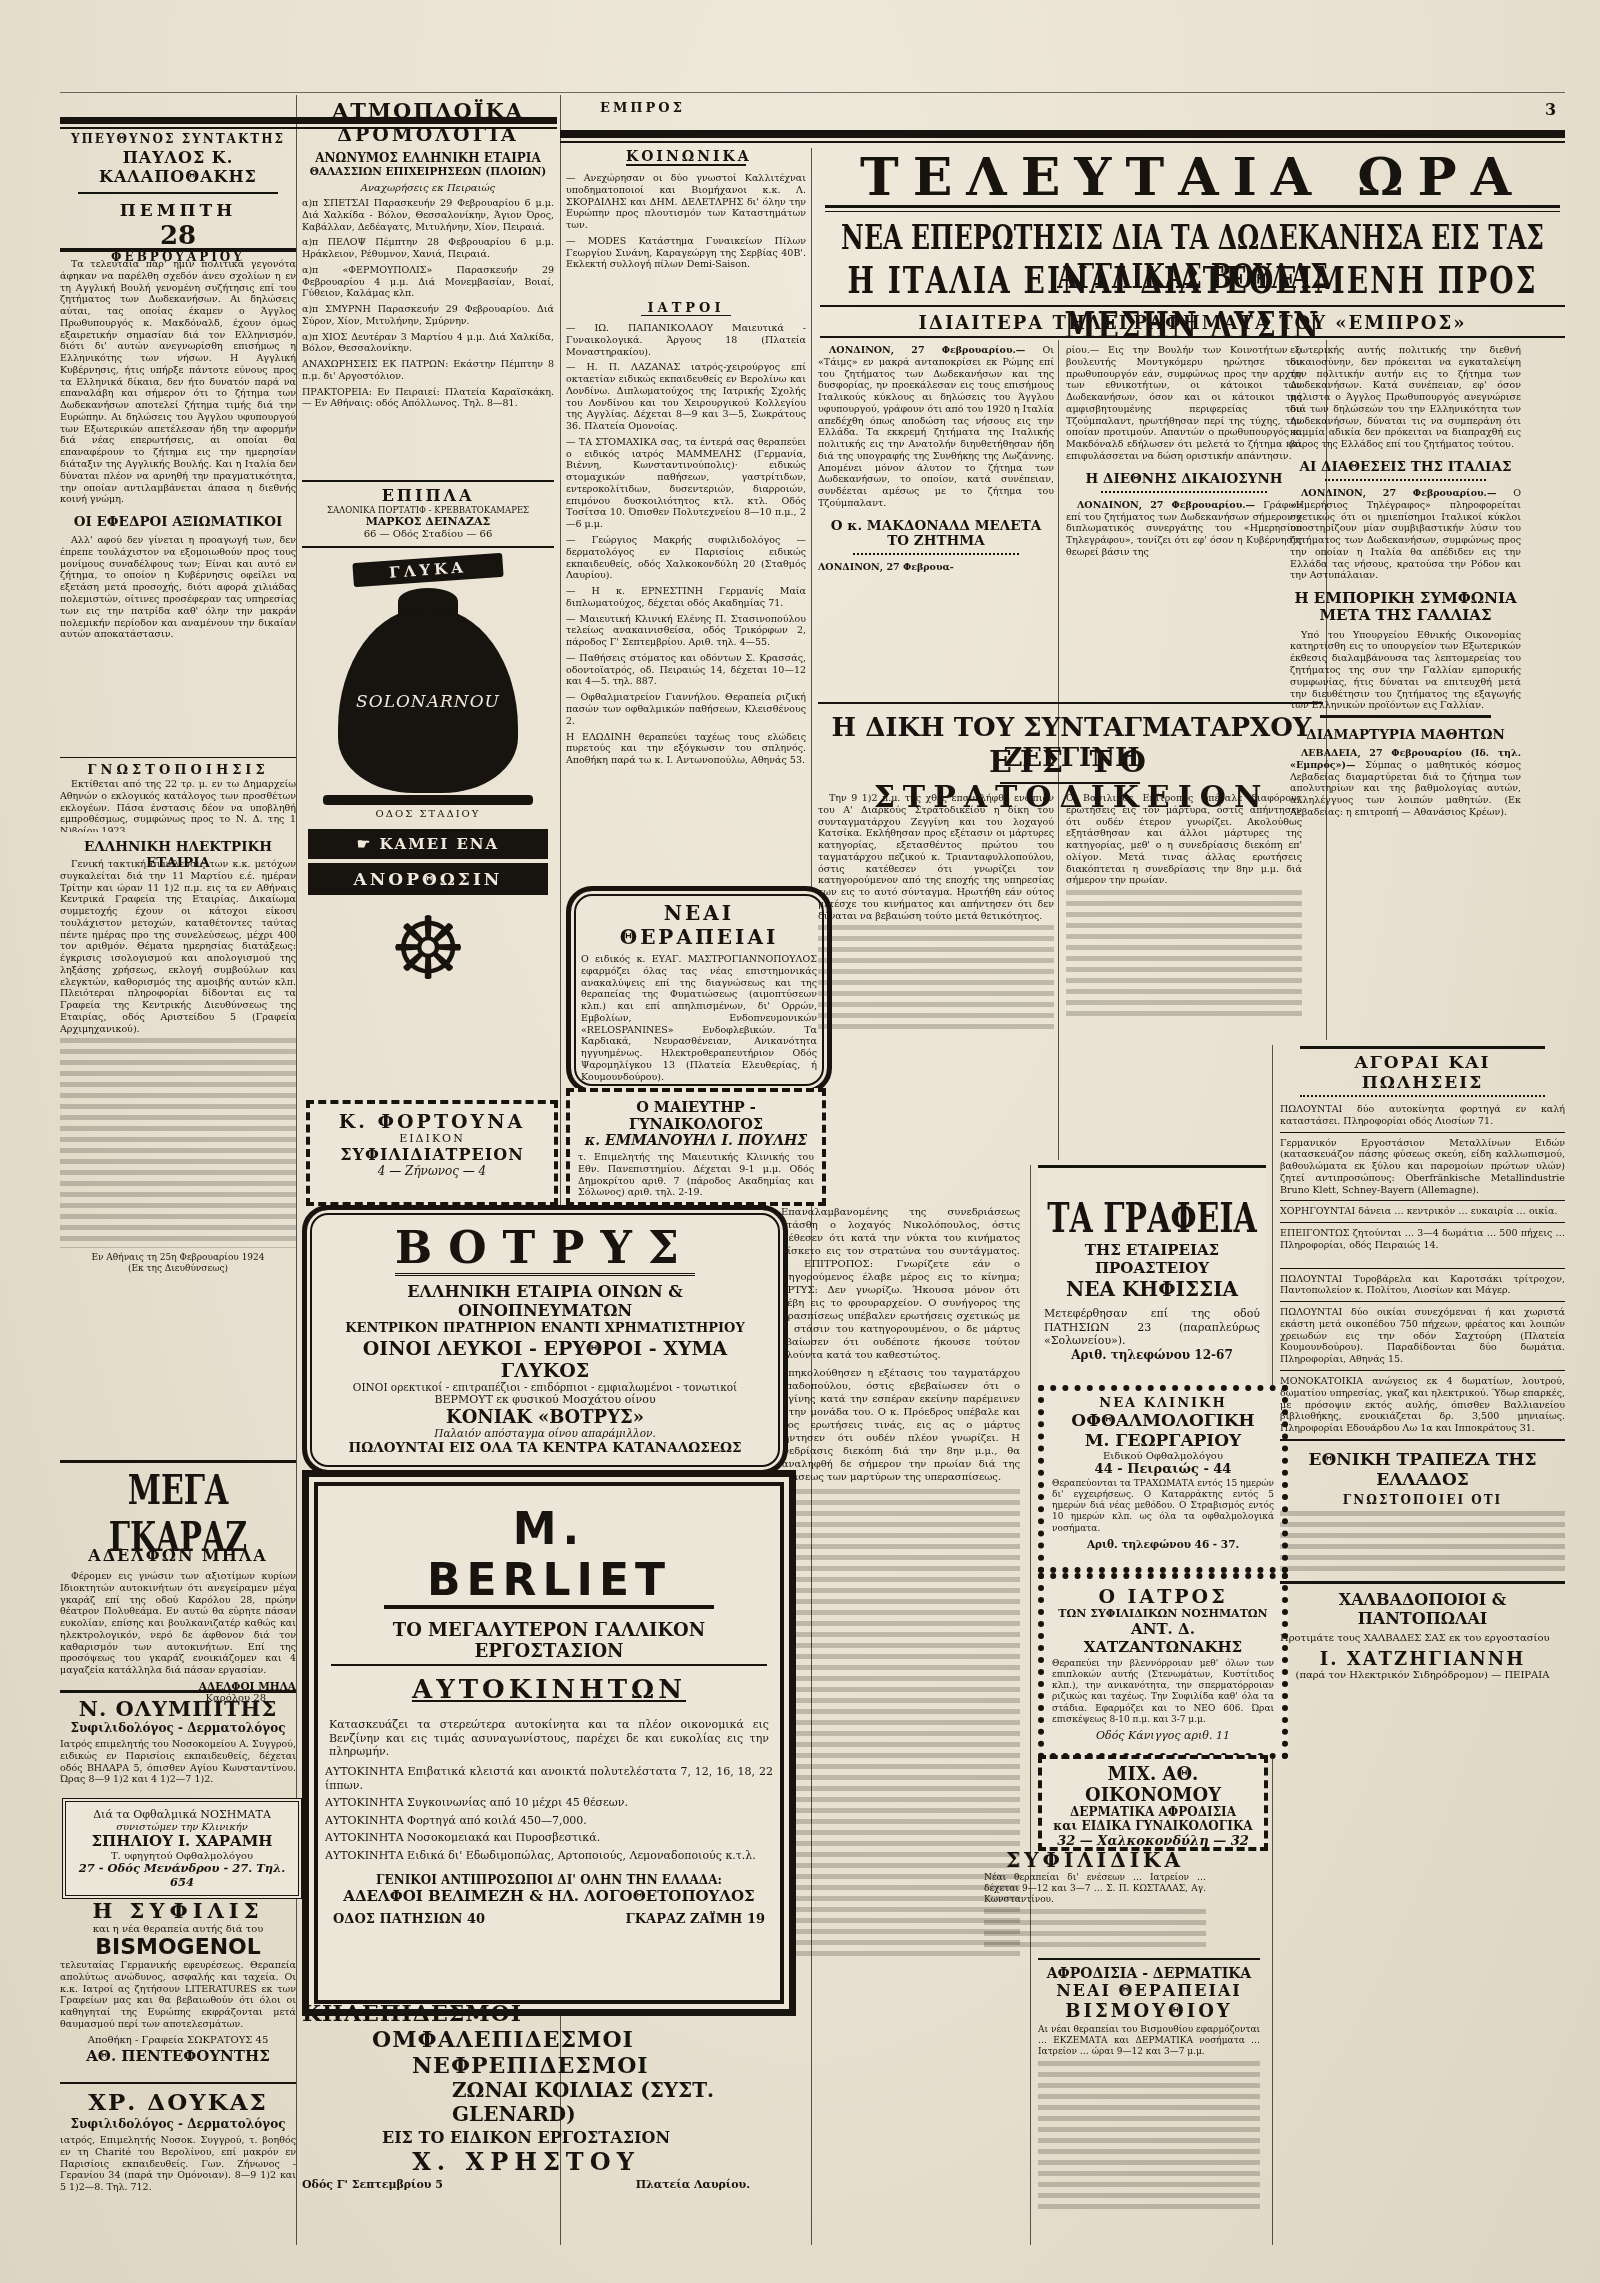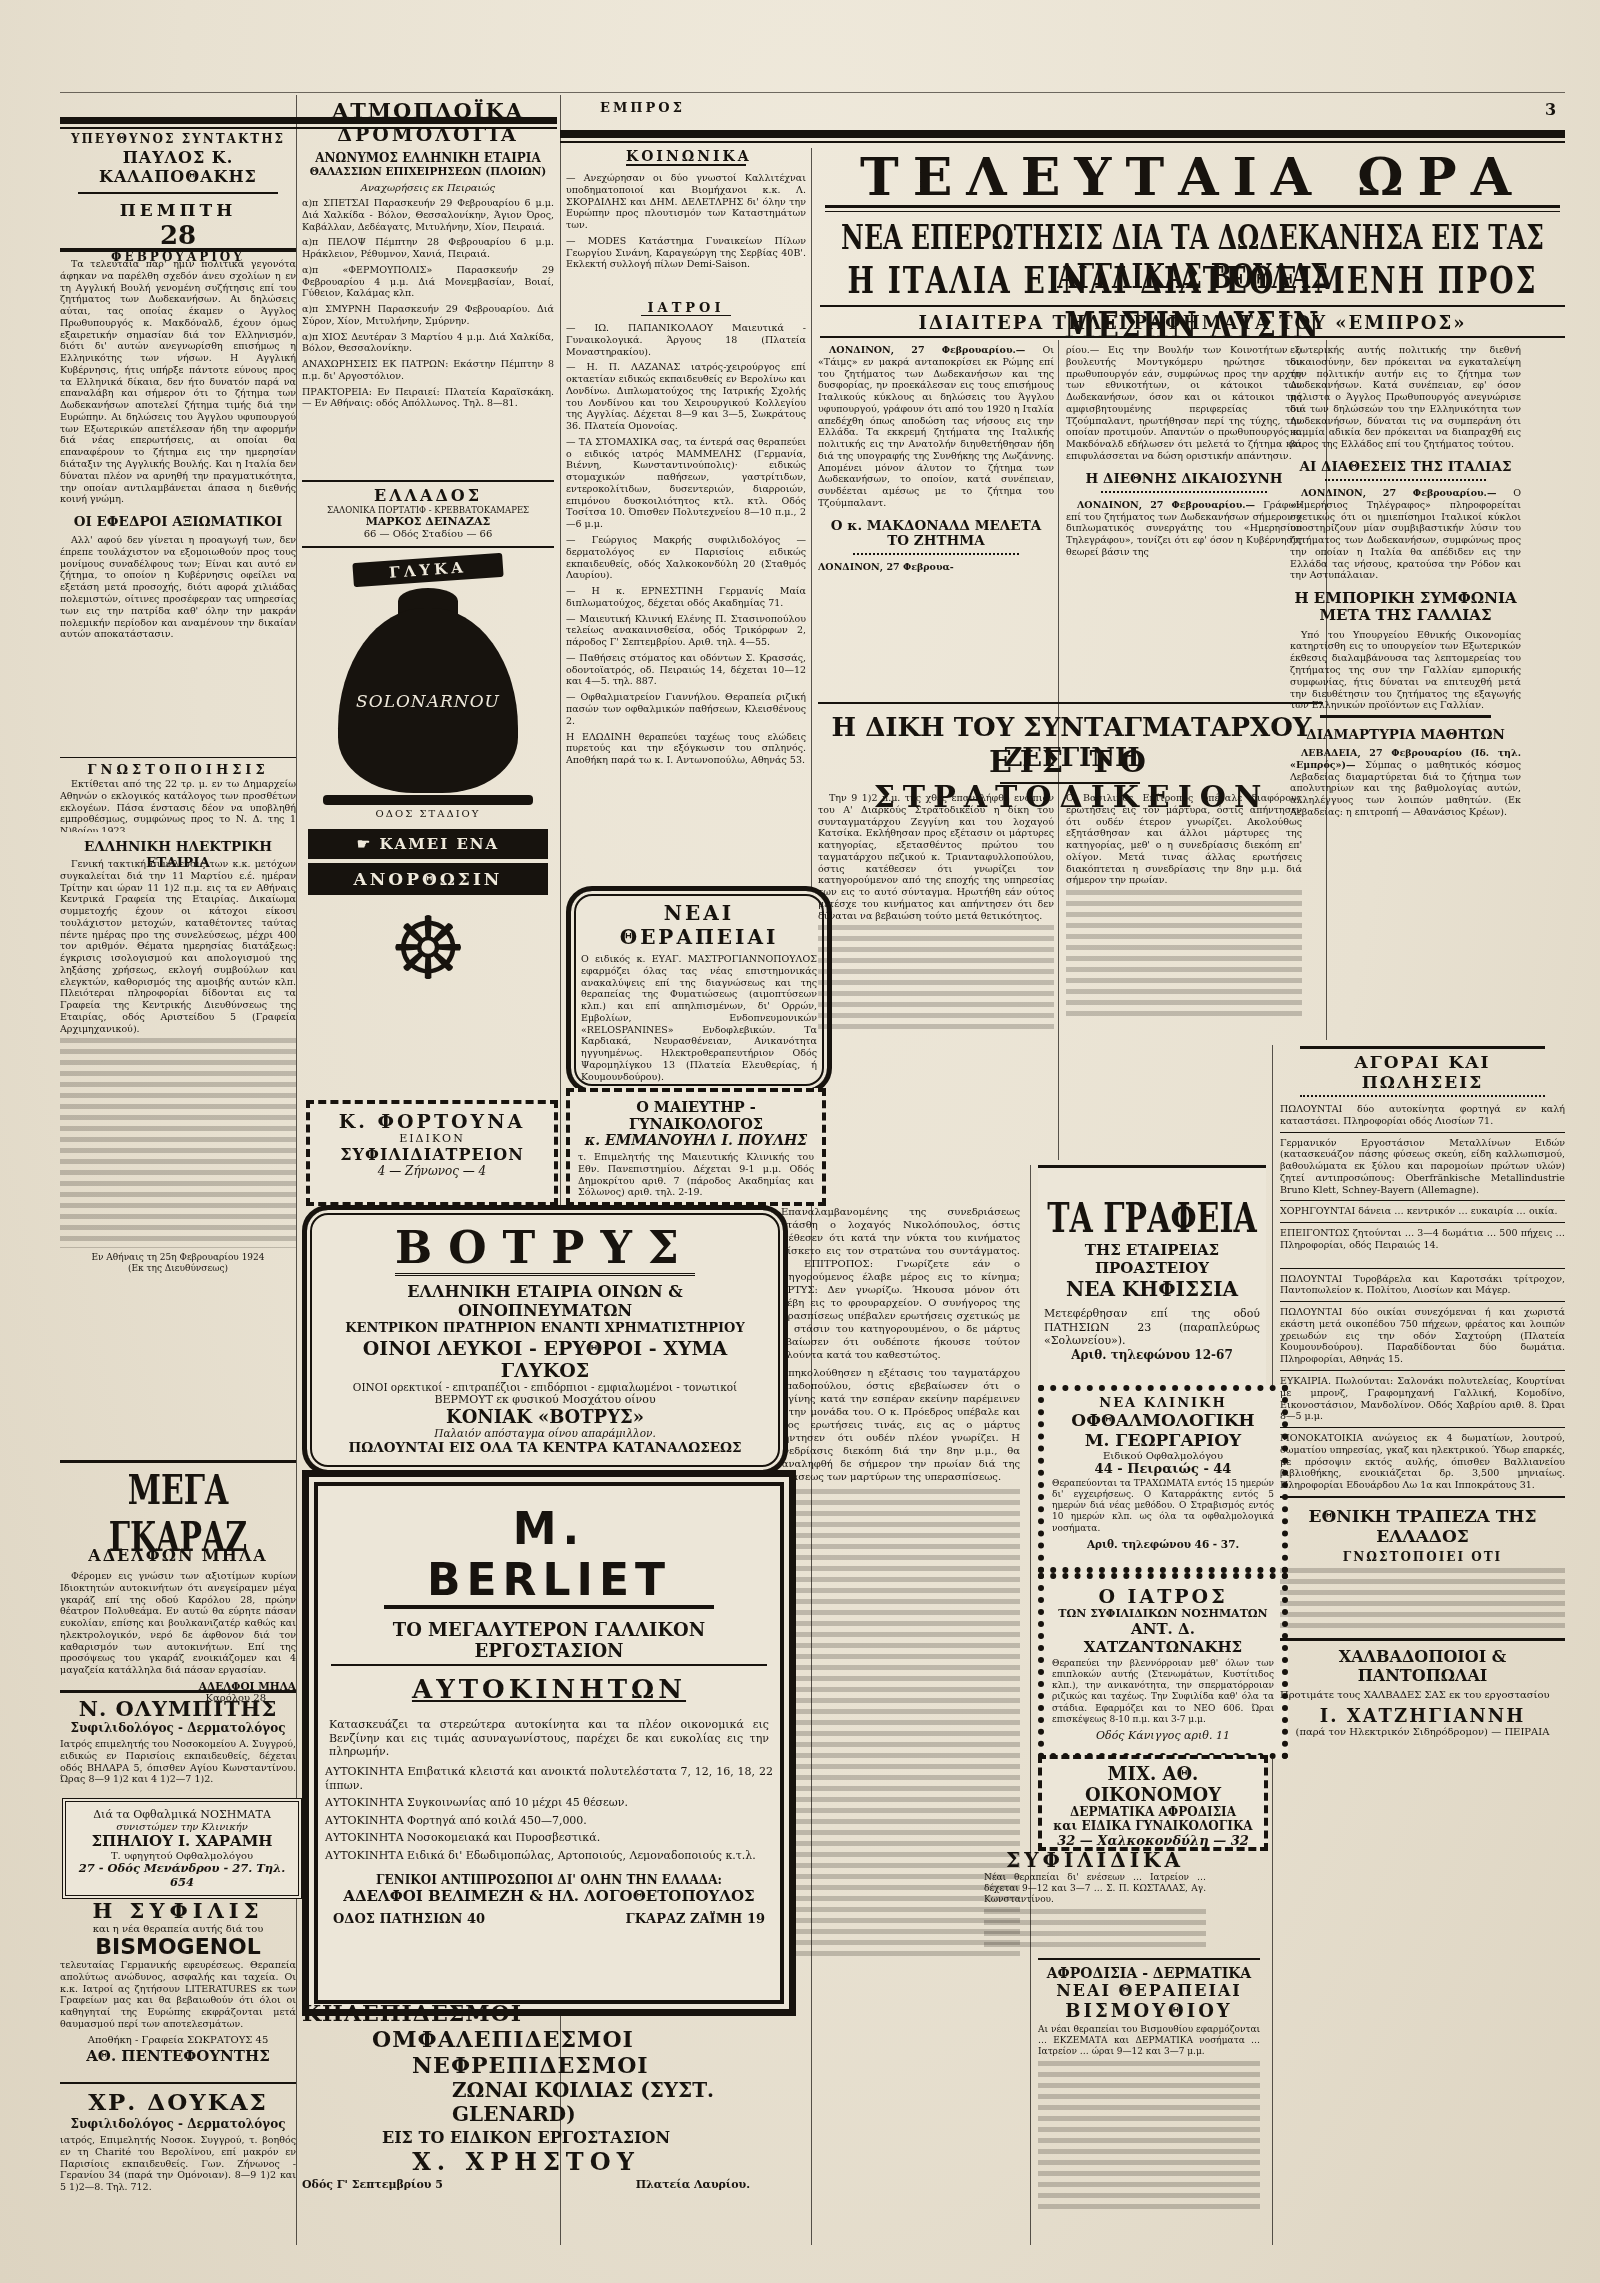--- a/index.html
+++ b/index.html
@@ -133,21 +133,21 @@
     <p class="t noind">α)π ΠΕΛΟΨ Πέμπτην 28 Φεβρουαρίου 6 μ.μ. Ηράκλειον, Ρέθυμνον, Χανιά, Πειραιά.</p>
     <p class="t noind">α)π «ΦΕΡΜΟΥΠΟΛΙΣ» Παρασκευήν 29 Φεβρουαρίου 4 μ.μ. Διά Μονεμβασίαν, Βοιαί, Γύθειον, Καλάμας κλπ.</p>
     <p class="t noind">α)π ΣΜΥΡΝΗ Παρασκευήν 29 Φεβρουαρίου. Διά Σύρον, Χίον, Μιτυλήνην, Σμύρνην.</p>
     <p class="t noind">α)π ΧΙΟΣ Δευτέραν 3 Μαρτίου 4 μ.μ. Διά Χαλκίδα, Βόλον, Θεσσαλονίκην.</p>
     <p class="t noind">ΑΝΑΧΩΡΗΣΕΙΣ ΕΚ ΠΑΤΡΩΝ: Εκάστην Πέμπτην 8 π.μ. δι' Αργοστόλιον.</p>
     <p class="t noind">ΠΡΑΚΤΟΡΕΙΑ: Εν Πειραιεί: Πλατεία Καραϊσκάκη.— Εν Αθήναις: οδός Απόλλωνος. Τηλ. 8—81.</p>
   </div>
   <div class="rule" style="left:302px;top:480px;width:252px;height:2px;"></div>
 
   <div class="abs ctr" style="left:302px;top:486px;width:252px;">
-    <span style="font-weight:bold;font-size:16px;letter-spacing:3px;">ΕΛΛΑΔΟΣ</span>
+    <span style="font-weight:bold;font-size:16px;letter-spacing:3px;">ΕΠΙΠΛΑ</span>
     <div style="font-size:8.5px;">ΣΑΛΟΝΙΚΑ ΠΟΡΤΑΤΙΦ - ΚΡΕΒΒΑΤΟΚΑΜΑΡΕΣ</div>
     <div style="font-weight:bold;font-size:11px;">ΜΑΡΚΟΣ ΔΕΙΝΑΖΑΣ</div>
     <div style="font-size:10px;">66 — Οδός Σταδίου — 66</div>
   </div>
   <div class="rule" style="left:302px;top:546px;width:252px;height:2px;"></div>
 
   <div class="abs" style="left:302px;top:552px;width:252px;height:545px;">
     <div class="banner-dark" style="width:150px;margin:6px auto;transform:rotate(-4deg);font-size:15px;letter-spacing:4px;padding:3px 0;border-radius:3px;">ΓΛΥΚΑ</div>
     <div style="width:60px;height:26px;background:#17130e;border-radius:50% 50% 0 0;margin:2px auto -6px;"></div>
     <div style="width:180px;height:185px;background:#17130e;margin:0 auto;border-radius:48% 48% 42% 42%/ 65% 65% 30% 30%;display:flex;align-items:center;justify-content:center;">
@@ -350,21 +350,20 @@
   </div>
 
   <div class="abs" style="left:1280px;top:1046px;width:285px;height:1198px;overflow:hidden;">
     <div class="ctr" style="font-weight:bold;font-size:17px;letter-spacing:2px;border-top:3px solid #17130e;border-bottom:2px dotted #17130e;padding:3px 0;margin:0 20px 6px;">ΑΓΟΡΑΙ ΚΑΙ ΠΩΛΗΣΕΙΣ</div>
     <p class="t noind" style="border-bottom:1px solid #17130e;padding-bottom:5px;">ΠΩΛΟΥΝΤΑΙ δύο αυτοκίνητα φορτηγά εν καλή καταστάσει. Πληροφορίαι οδός Λιοσίων 71.</p>
     <p class="t noind" style="border-bottom:1px solid #17130e;padding-bottom:5px;">Γερμανικόν Εργοστάσιον Μεταλλίνων Ειδών (κατασκευάζον πάσης φύσεως σκεύη, είδη καλλωπισμού, βαθουλώματα εκ ξύλου και παρομοίων πρώτων υλών) ζητεί αντιπροσώπους: Oberfränkische Metallindustrie Bruno Klett, Schney-Bayern (Allemagne).</p>
     <p class="t noind" style="border-bottom:1px solid #17130e;padding-bottom:5px;">ΧΟΡΗΓΟΥΝΤΑΙ δάνεια … κεντρικόν … ευκαιρία … οικία.</p>
     <p class="t noind" style="border-bottom:1px solid #17130e;padding-bottom:17px;">ΕΠΕΙΓΟΝΤΩΣ ζητούνται … 3—4 δωμάτια … 500 πήχεις … Πληροφορίαι, οδός Πειραιώς 14.</p>
     <p class="t noind" style="border-bottom:1px solid #17130e;padding-bottom:5px;">ΠΩΛΟΥΝΤΑΙ Τυροβάρελα και Καροτσάκι τρίτροχον, Παντοπωλείον κ. Πολίτου, Λιοσίων και Μάγερ.</p>
     <p class="t noind" style="border-bottom:1px solid #17130e;padding-bottom:5px;">ΠΩΛΟΥΝΤΑΙ δύο οικίαι συνεχόμεναι ή και χωριστά εκάστη μετά οικοπέδου 750 πήχεων, φρέατος και λοιπών χρειωδών εις την οδόν Σαχτούρη (Πλατεία Κουμουνδούρου). Παραδίδονται δύο δωμάτια. Πληροφορίαι, Αθηνάς 15.</p>
-    <p class="t noind" style="border-bottom:1px solid #17130e;padding-bottom:5px;">ΕΥΚΑΙΡΙΑ. Πωλούνται: Σαλονάκι πολυτελείας, Κουρτίναι με μπρονζ, Γραφομηχανή Γαλλική, Κομοδίνο, Εικονοστάσιον, Μανδολίνον. Οδός Χαβρίου αριθ. 8. Ώραι 8—5 μ.μ.</p>
     <p class="t noind" style="border-bottom:2px solid #17130e;padding-bottom:5px;">ΜΟΝΟΚΑΤΟΙΚΙΑ ανώγειος εκ 4 δωματίων, λουτρού, δωματίου υπηρεσίας, γκαζ και ηλεκτρικού. Ύδωρ επαρκές, με πρόσοψιν εκτός αυλής, όπισθεν Βαλλιανείου βιβλιοθήκης, ενοικιάζεται δρ. 3,500 μηνιαίως. Πληροφορίαι Εδουάρδου Λω 1α και Ιπποκράτους 31.</p>
 
     <div style="margin-top:8px;">
       <div class="ctr" style="font-weight:bold;font-size:17px;">ΕΘΝΙΚΗ ΤΡΑΠΕΖΑ ΤΗΣ ΕΛΛΑΔΟΣ</div>
       <div class="ctr" style="font-weight:bold;font-size:12px;letter-spacing:2px;margin:4px 0;">ΓΝΩΣΤΟΠΟΙΕΙ ΟΤΙ</div>
       <div class="fill" style="height:60px;"></div>
     </div>
 
     <div style="margin-top:10px;border-top:3px solid #17130e;padding-top:6px;">
       <div class="ctr" style="font-weight:bold;font-size:16px;">ΧΑΛΒΑΔΟΠΟΙΟΙ &amp; ΠΑΝΤΟΠΩΛΑΙ</div>

